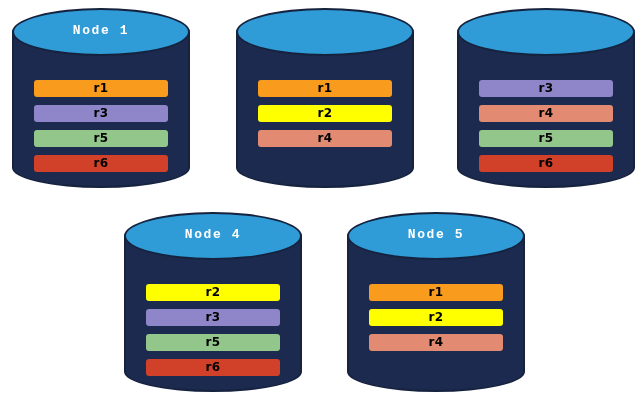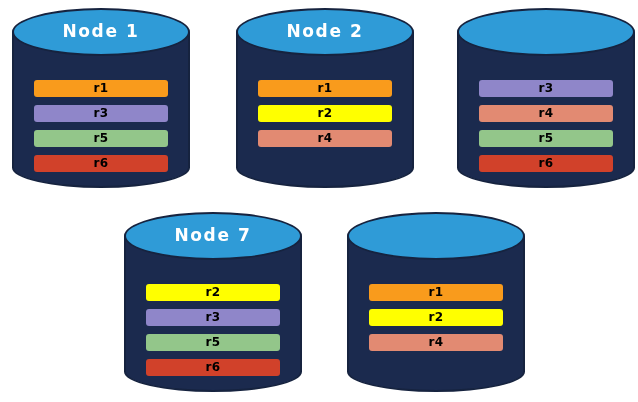--- a/index.html
+++ b/index.html
@@ -58,25 +58,26 @@
 
   .node-title {
     position: absolute;
     left: 0;
     right: 0;
     top: 0;
     height: 48px;
     line-height: 46px;
     text-align: center;
     color: #ffffff;
-    font-size: 17px;
+    font-size: 13px;
     font-weight: bold;
     letter-spacing: 1.6px;
     z-index: 3;
     white-space: nowrap;
+    font-family: Liberation Mono, monospace;
   }
 
   .bars {
     position: absolute;
     left: 0;
     right: 0;
     top: 56px;
     z-index: 3;
     padding: 16px 22px;
     box-sizing: border-box;
@@ -107,50 +108,50 @@
       <div class="bars">
         <div class="bar" style="background: rgb(249, 155, 28); color: rgb(0, 0, 0);">r1</div>
         <div class="bar" style="background: rgb(143, 134, 201); color: rgb(0, 0, 0);">r3</div>
         <div class="bar" style="background: rgb(147, 198, 138); color: rgb(0, 0, 0);">r5</div>
         <div class="bar" style="background: rgb(209, 65, 42); color: rgb(0, 0, 0);">r6</div>
       </div>
     </div>
     <div class="node" style="left: 236px; top: 8px; width: 178px; height: 180px;">
       <div class="cyl-body" style="background: rgb(27, 42, 78); border-color: rgb(22, 35, 63);"></div>
       <div class="cyl-top" style="background: rgb(47, 155, 215); border-color: rgb(22, 35, 63);"></div>
-      <div class="node-title" style="color: rgb(255, 255, 255);">Node  2</div>
       <div class="bars">
         <div class="bar" style="background: rgb(249, 155, 28); color: rgb(0, 0, 0);">r1</div>
         <div class="bar" style="background: rgb(255, 255, 0); color: rgb(0, 0, 0);">r2</div>
         <div class="bar" style="background: rgb(226, 138, 114); color: rgb(0, 0, 0);">r4</div>
       </div>
     </div>
     <div class="node" style="left: 457px; top: 8px; width: 178px; height: 180px;">
       <div class="cyl-body" style="background: rgb(27, 42, 78); border-color: rgb(22, 35, 63);"></div>
       <div class="cyl-top" style="background: rgb(47, 155, 215); border-color: rgb(22, 35, 63);"></div>
       <div class="bars">
         <div class="bar" style="background: rgb(143, 134, 201); color: rgb(0, 0, 0);">r3</div>
         <div class="bar" style="background: rgb(226, 138, 114); color: rgb(0, 0, 0);">r4</div>
         <div class="bar" style="background: rgb(147, 198, 138); color: rgb(0, 0, 0);">r5</div>
         <div class="bar" style="background: rgb(209, 65, 42); color: rgb(0, 0, 0);">r6</div>
       </div>
     </div>
     <div class="node" style="left: 124px; top: 212px; width: 178px; height: 180px;">
       <div class="cyl-body" style="background: rgb(27, 42, 78); border-color: rgb(22, 35, 63);"></div>
       <div class="cyl-top" style="background: rgb(47, 155, 215); border-color: rgb(22, 35, 63);"></div>
-      <div class="node-title" style="color: rgb(255, 255, 255);">Node  7</div>
+      <div class="node-title" style="color: rgb(255, 255, 255);">Node  4</div>
       <div class="bars">
         <div class="bar" style="background: rgb(255, 255, 0); color: rgb(0, 0, 0);">r2</div>
         <div class="bar" style="background: rgb(143, 134, 201); color: rgb(0, 0, 0);">r3</div>
         <div class="bar" style="background: rgb(147, 198, 138); color: rgb(0, 0, 0);">r5</div>
         <div class="bar" style="background: rgb(209, 65, 42); color: rgb(0, 0, 0);">r6</div>
       </div>
     </div>
     <div class="node" style="left: 347px; top: 212px; width: 178px; height: 180px;">
       <div class="cyl-body" style="background: rgb(27, 42, 78); border-color: rgb(22, 35, 63);"></div>
       <div class="cyl-top" style="background: rgb(47, 155, 215); border-color: rgb(22, 35, 63);"></div>
+      <div class="node-title" style="color: rgb(255, 255, 255);">Node  5</div>
       <div class="bars">
         <div class="bar" style="background: rgb(249, 155, 28); color: rgb(0, 0, 0);">r1</div>
         <div class="bar" style="background: rgb(255, 255, 0); color: rgb(0, 0, 0);">r2</div>
         <div class="bar" style="background: rgb(226, 138, 114); color: rgb(0, 0, 0);">r4</div>
       </div>
     </div>
   </div>
 
 </body></html>

